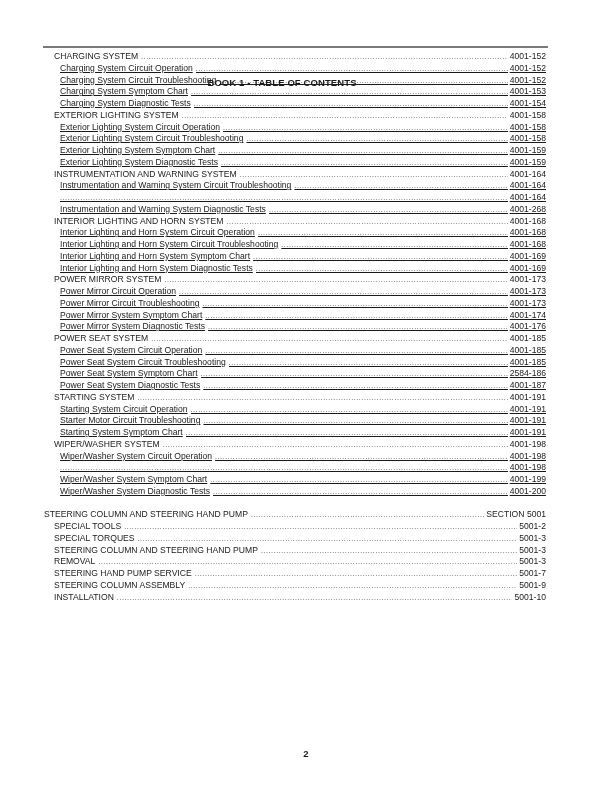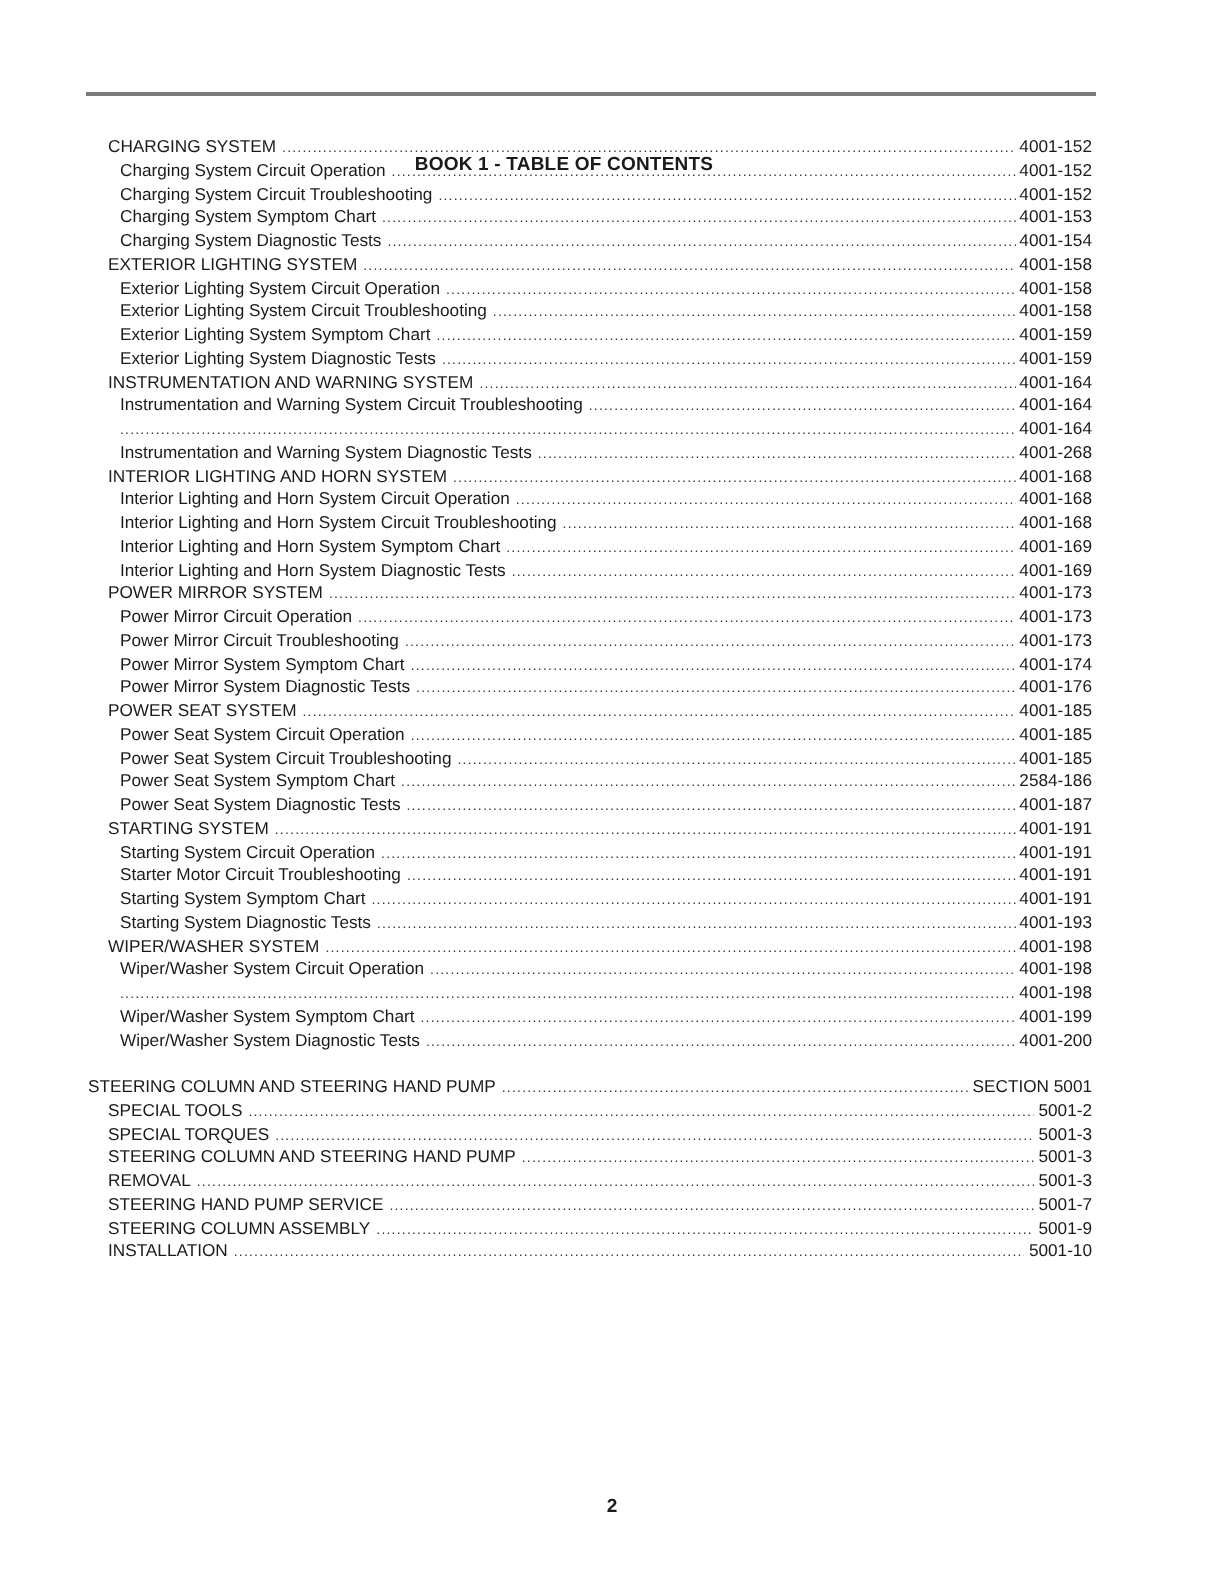--- a/index.html
+++ b/index.html
@@ -1,29 +1,29 @@
 <!DOCTYPE html>
 <html><head>
   <meta charset="utf-8">
   <style>
     html, body { margin: 0; padding: 0; background: #ffffff; }
     body { width: 612px; height: 792px; position: relative; overflow: hidden;
            font-family: "Liberation Sans", sans-serif; color: #1a1a1a; }
     .title { position: absolute; top: 33px; left: 0; width: 564px; text-align: center;
              font-weight: bold; font-size: 9.5px; letter-spacing: 0.1px; margin-top: 44px; }
     .rule { position: absolute; top: 46px; left: 43px; width: 505px; height: 2px; background: #7a7a7a; }
-    .toc { position: absolute; left: 0; top: 68px; width: 496px; }
+    .toc { position: absolute; left: 0; top: 51px; width: 496px; }
     .row { position: relative; height: 11.75px; line-height: 11.75px; font-size: 8.6px;
            display: flex; align-items: baseline; white-space: nowrap; }
     .row .lbl { flex: 0 0 auto; padding-right: 3px; }
     .row .dots { flex: 1 1 auto; overflow: hidden; color: #333; letter-spacing: 0.6px; font-size: 7px; }
     .row .dots::before { content: "................................................................................................................................................................................................................................................................................................................"; }
     .row .pg { flex: 0 0 auto; padding-left: 2px; }
     .lvl1 { margin-left: 54px; width: 492px; }
-    .lvl2 { margin-left: 60px; width: 486px; }
+    .lvl2 { margin-left: 60px; width: 486px; text-decoration: underline; }
     .sec  { margin-left: 44px; width: 502px; }
     .gap { height: 11.75px; }
     .pagenum { position: absolute; top: 748px; left: 0; width: 612px; text-align: center;
                font-weight: bold; font-size: 9.5px; }
   </style>
 </head>
 <body>
 
 <div class="title">BOOK 1 - TABLE OF CONTENTS</div>
 <div class="rule"></div>
@@ -186,25 +186,20 @@
       </div>
       <div class="row lvl2">
         <span class="lbl">Starter Motor Circuit Troubleshooting</span>
         <span class="dots"></span>
         <span class="pg">4001-191</span>
       </div>
       <div class="row lvl2">
         <span class="lbl">Starting System Symptom Chart</span>
         <span class="dots"></span>
         <span class="pg">4001-191</span>
-      </div>
-      <div class="row lvl2">
-        <span class="lbl">Starting System Diagnostic Tests</span>
-        <span class="dots"></span>
-        <span class="pg">4001-193</span>
       </div>
       <div class="row lvl1">
         <span class="lbl">WIPER/WASHER SYSTEM</span>
         <span class="dots"></span>
         <span class="pg">4001-198</span>
       </div>
       <div class="row lvl2">
         <span class="lbl">Wiper/Washer System Circuit Operation</span>
         <span class="dots"></span>
         <span class="pg">4001-198</span>

